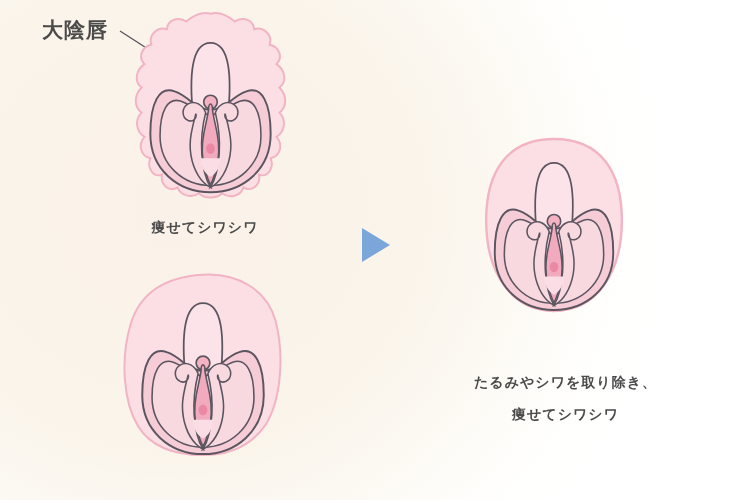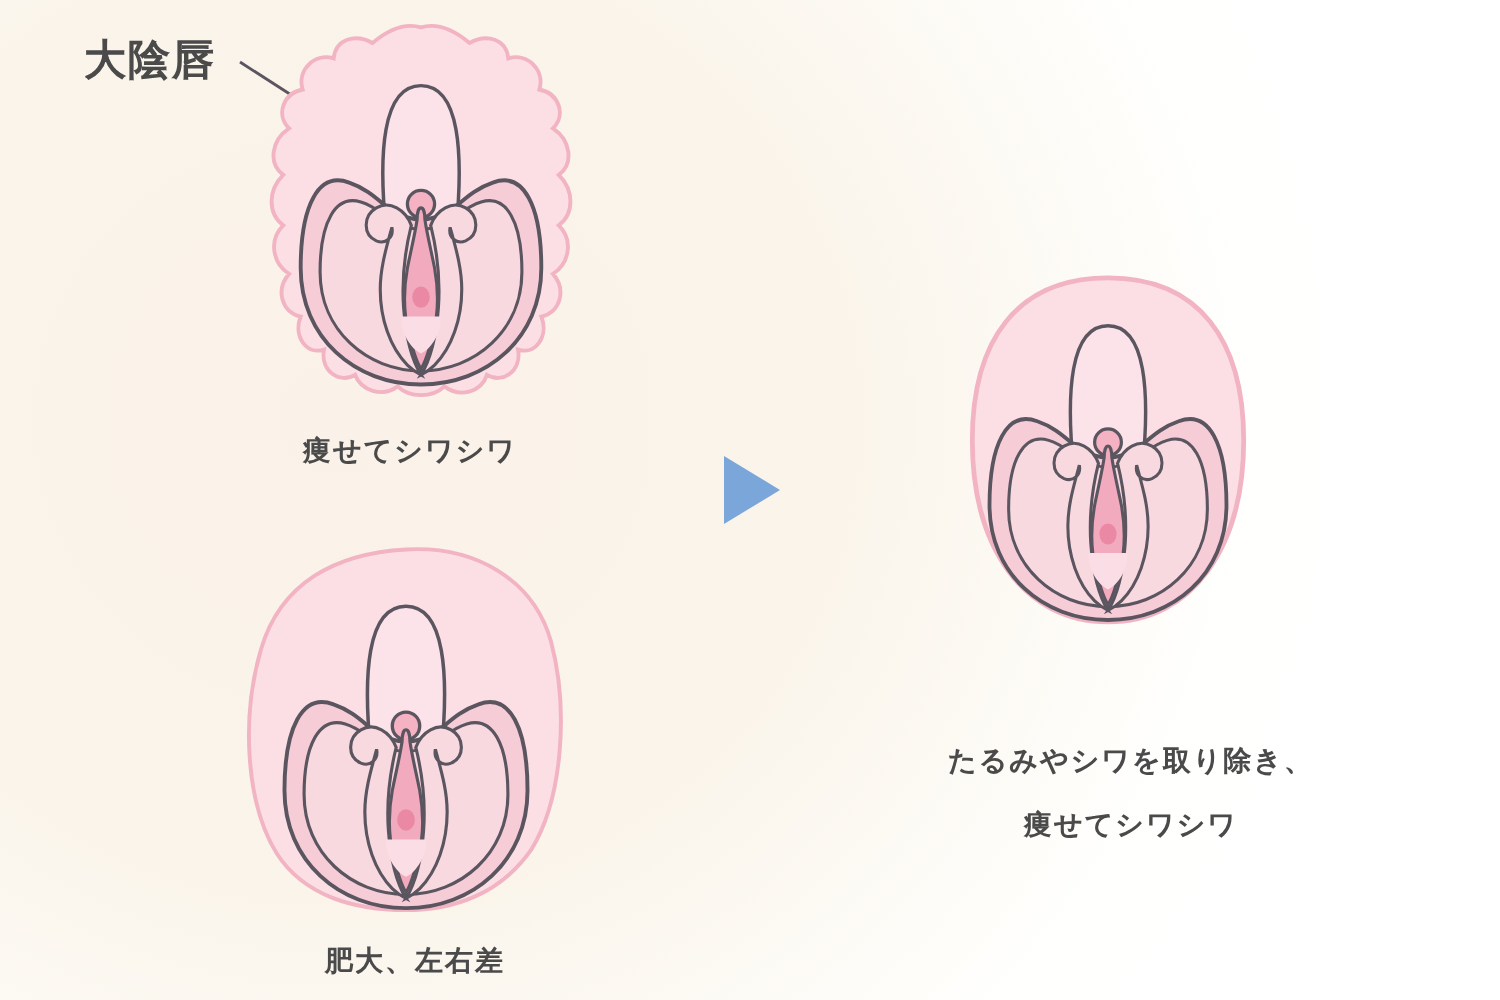--- a/index.html
+++ b/index.html
@@ -3,21 +3,21 @@
 <meta charset="utf-8">
 <style>
   html,body{margin:0;padding:0;}
   .stage{
     position:relative;
     width:658px;height:500px;
     overflow:hidden;
     background:
       radial-gradient(ellipse 500px 470px at 26% 42%,
         #faf2e8 0%, #faf4ea 50%, #fdfbf6 75%, #fffffe 92%, #ffffff 100%);
-    font-family:Liberation Serif, serif;
+    font-family:Liberation Sans, sans-serif;
   }
   .caption{
     position:absolute;
     color:#4a4a4a;
     font-size:14px;
     font-weight:600;
     letter-spacing:1px;
     text-align:center;
     line-height:32px;
     white-space:nowrap;
@@ -113,19 +113,18 @@
 
   <div class="arrow-right"></div>
 
   <svg class="illo illo-c" width="172" height="192" viewBox="0 0 180 200">
     <path d="M 90,11 C 138,11 161,44 161,96 C 161,152 134,191 90,191
              C 46,191 19,152 19,96 C 19,44 42,11 90,11 Z" fill="#FBDFE5" stroke="#F2B3C3" stroke-width="2.5"></path>
     <use href="#anatomy" transform="translate(5,-4)"></use>
   </svg>
 
   <div class="caption cap-a">痩せてシワシワ</div>
-  <div class="caption cap-b">肥大、左右差</div>
   <div class="caption cap-c">
     <div>たるみやシワを取り除き、</div>
     <div>痩せてシワシワ</div>
   </div>
 
 </div>
 
 </body></html>

